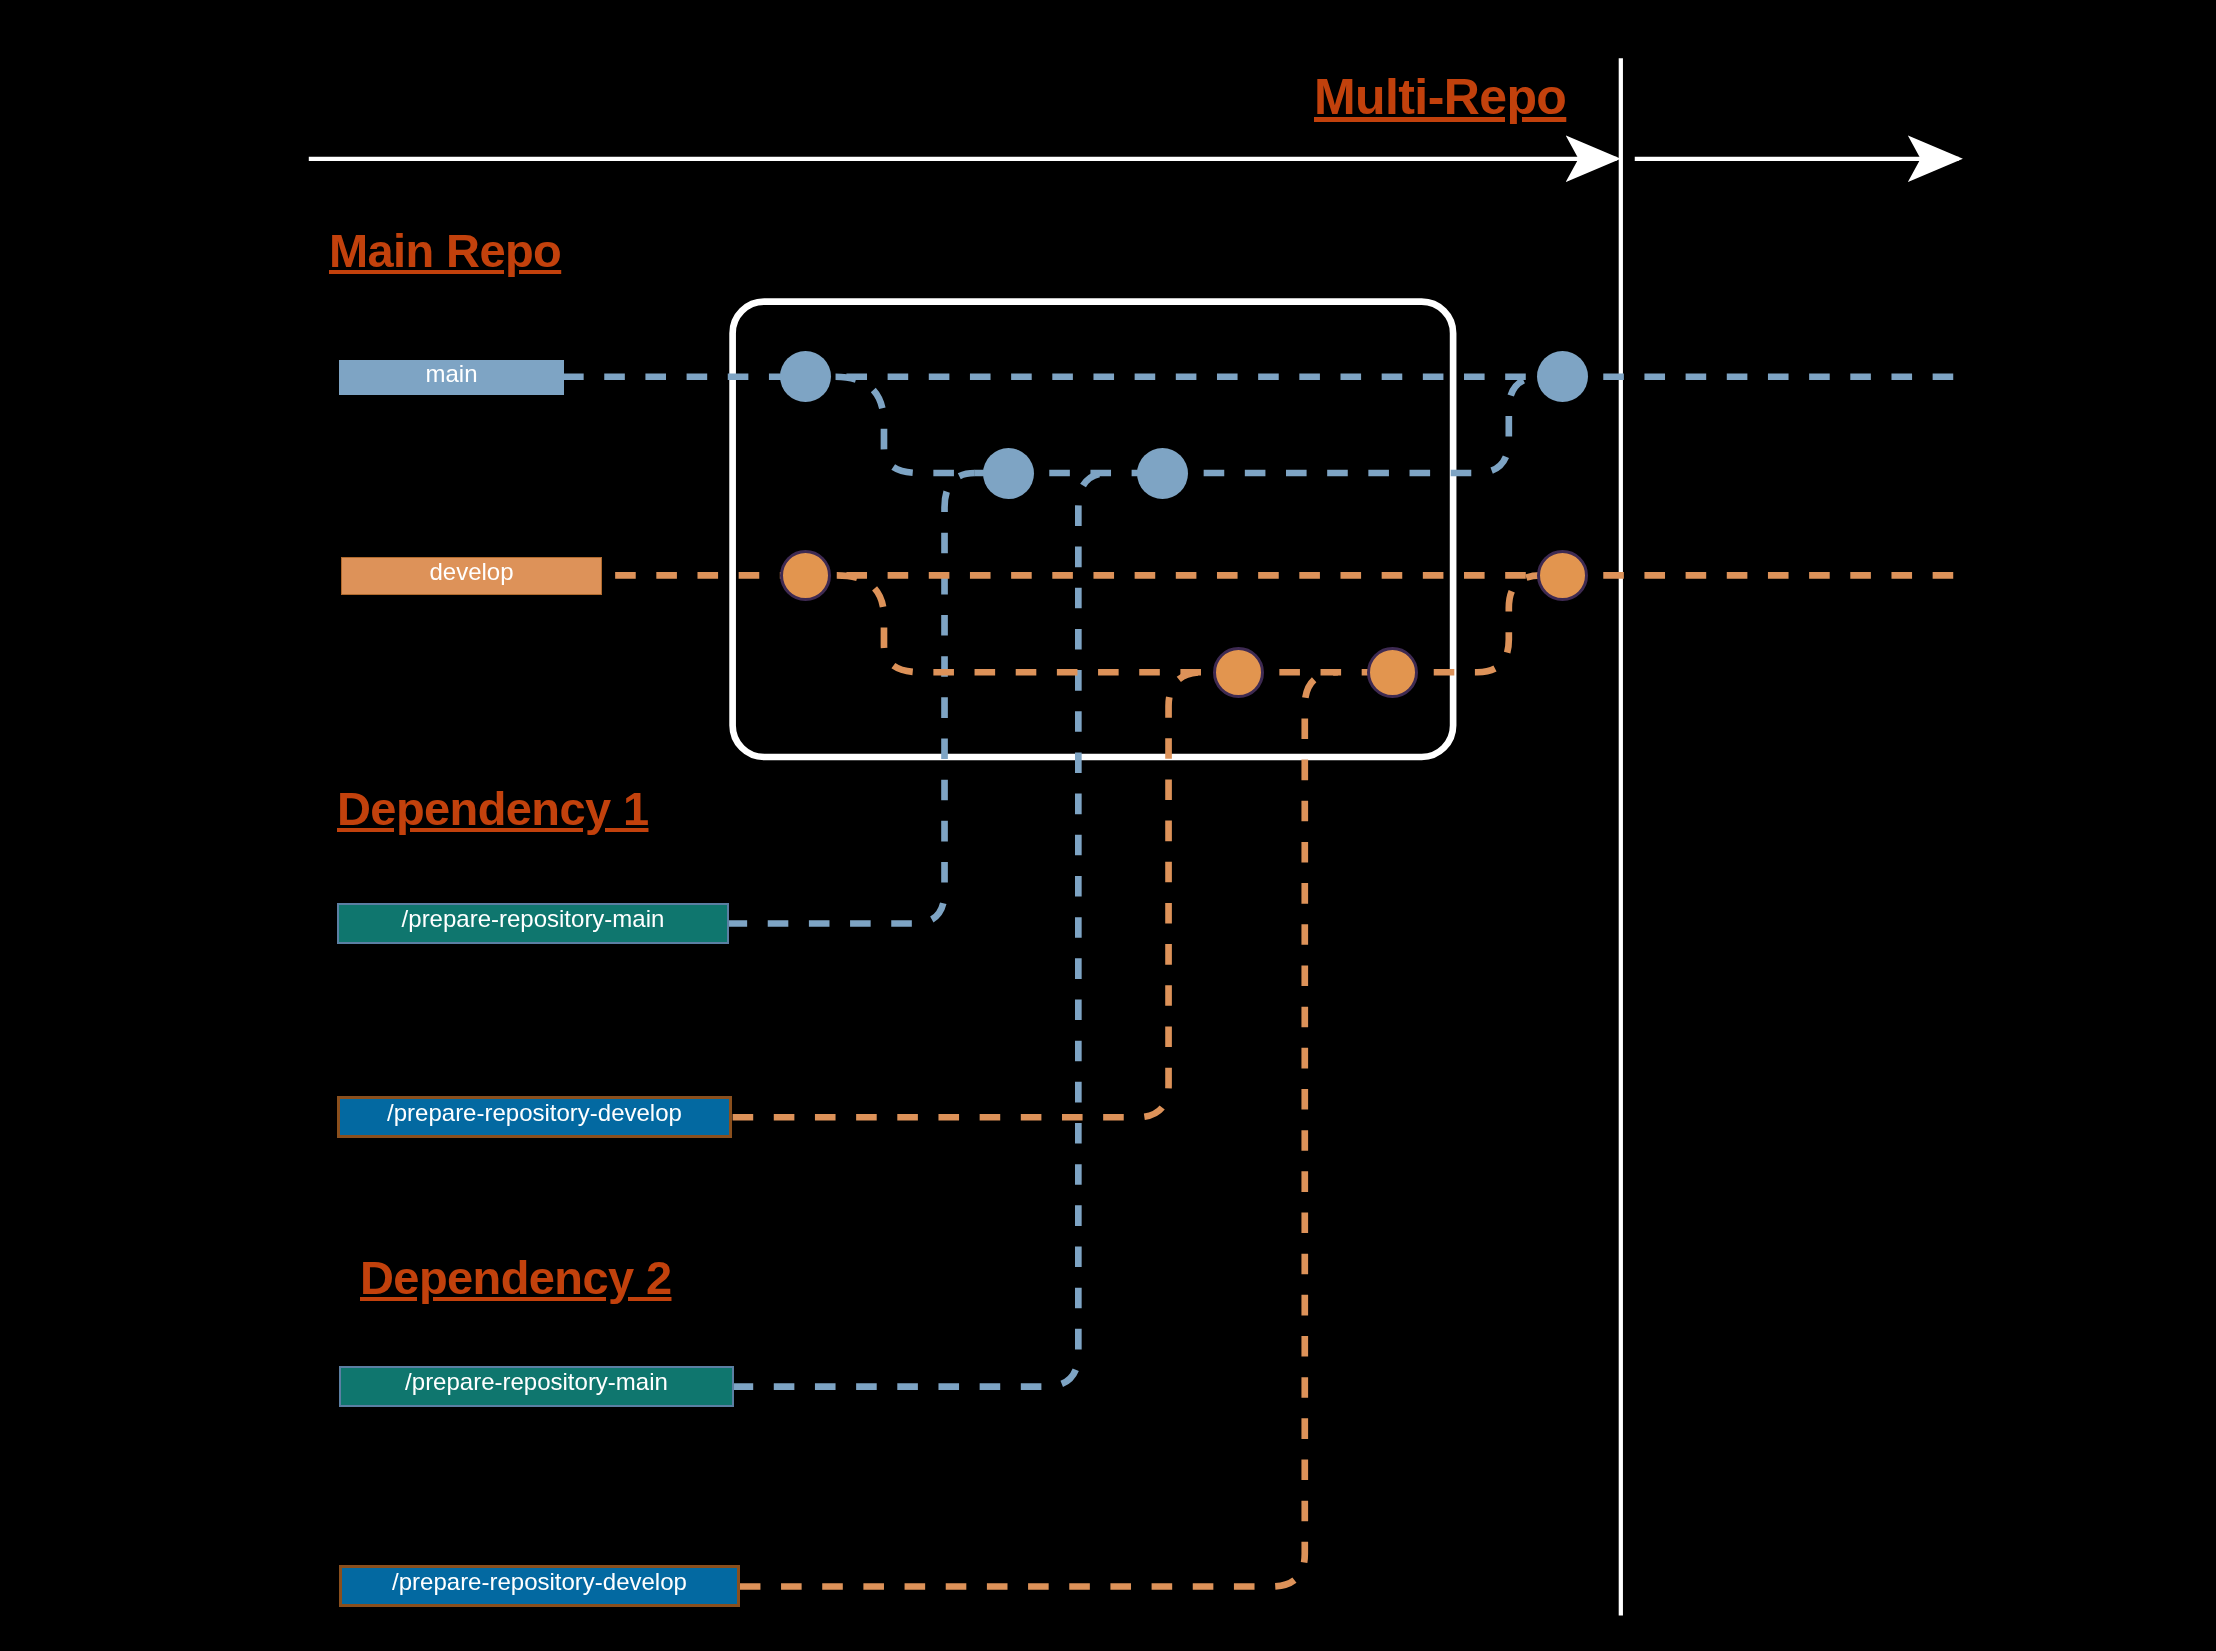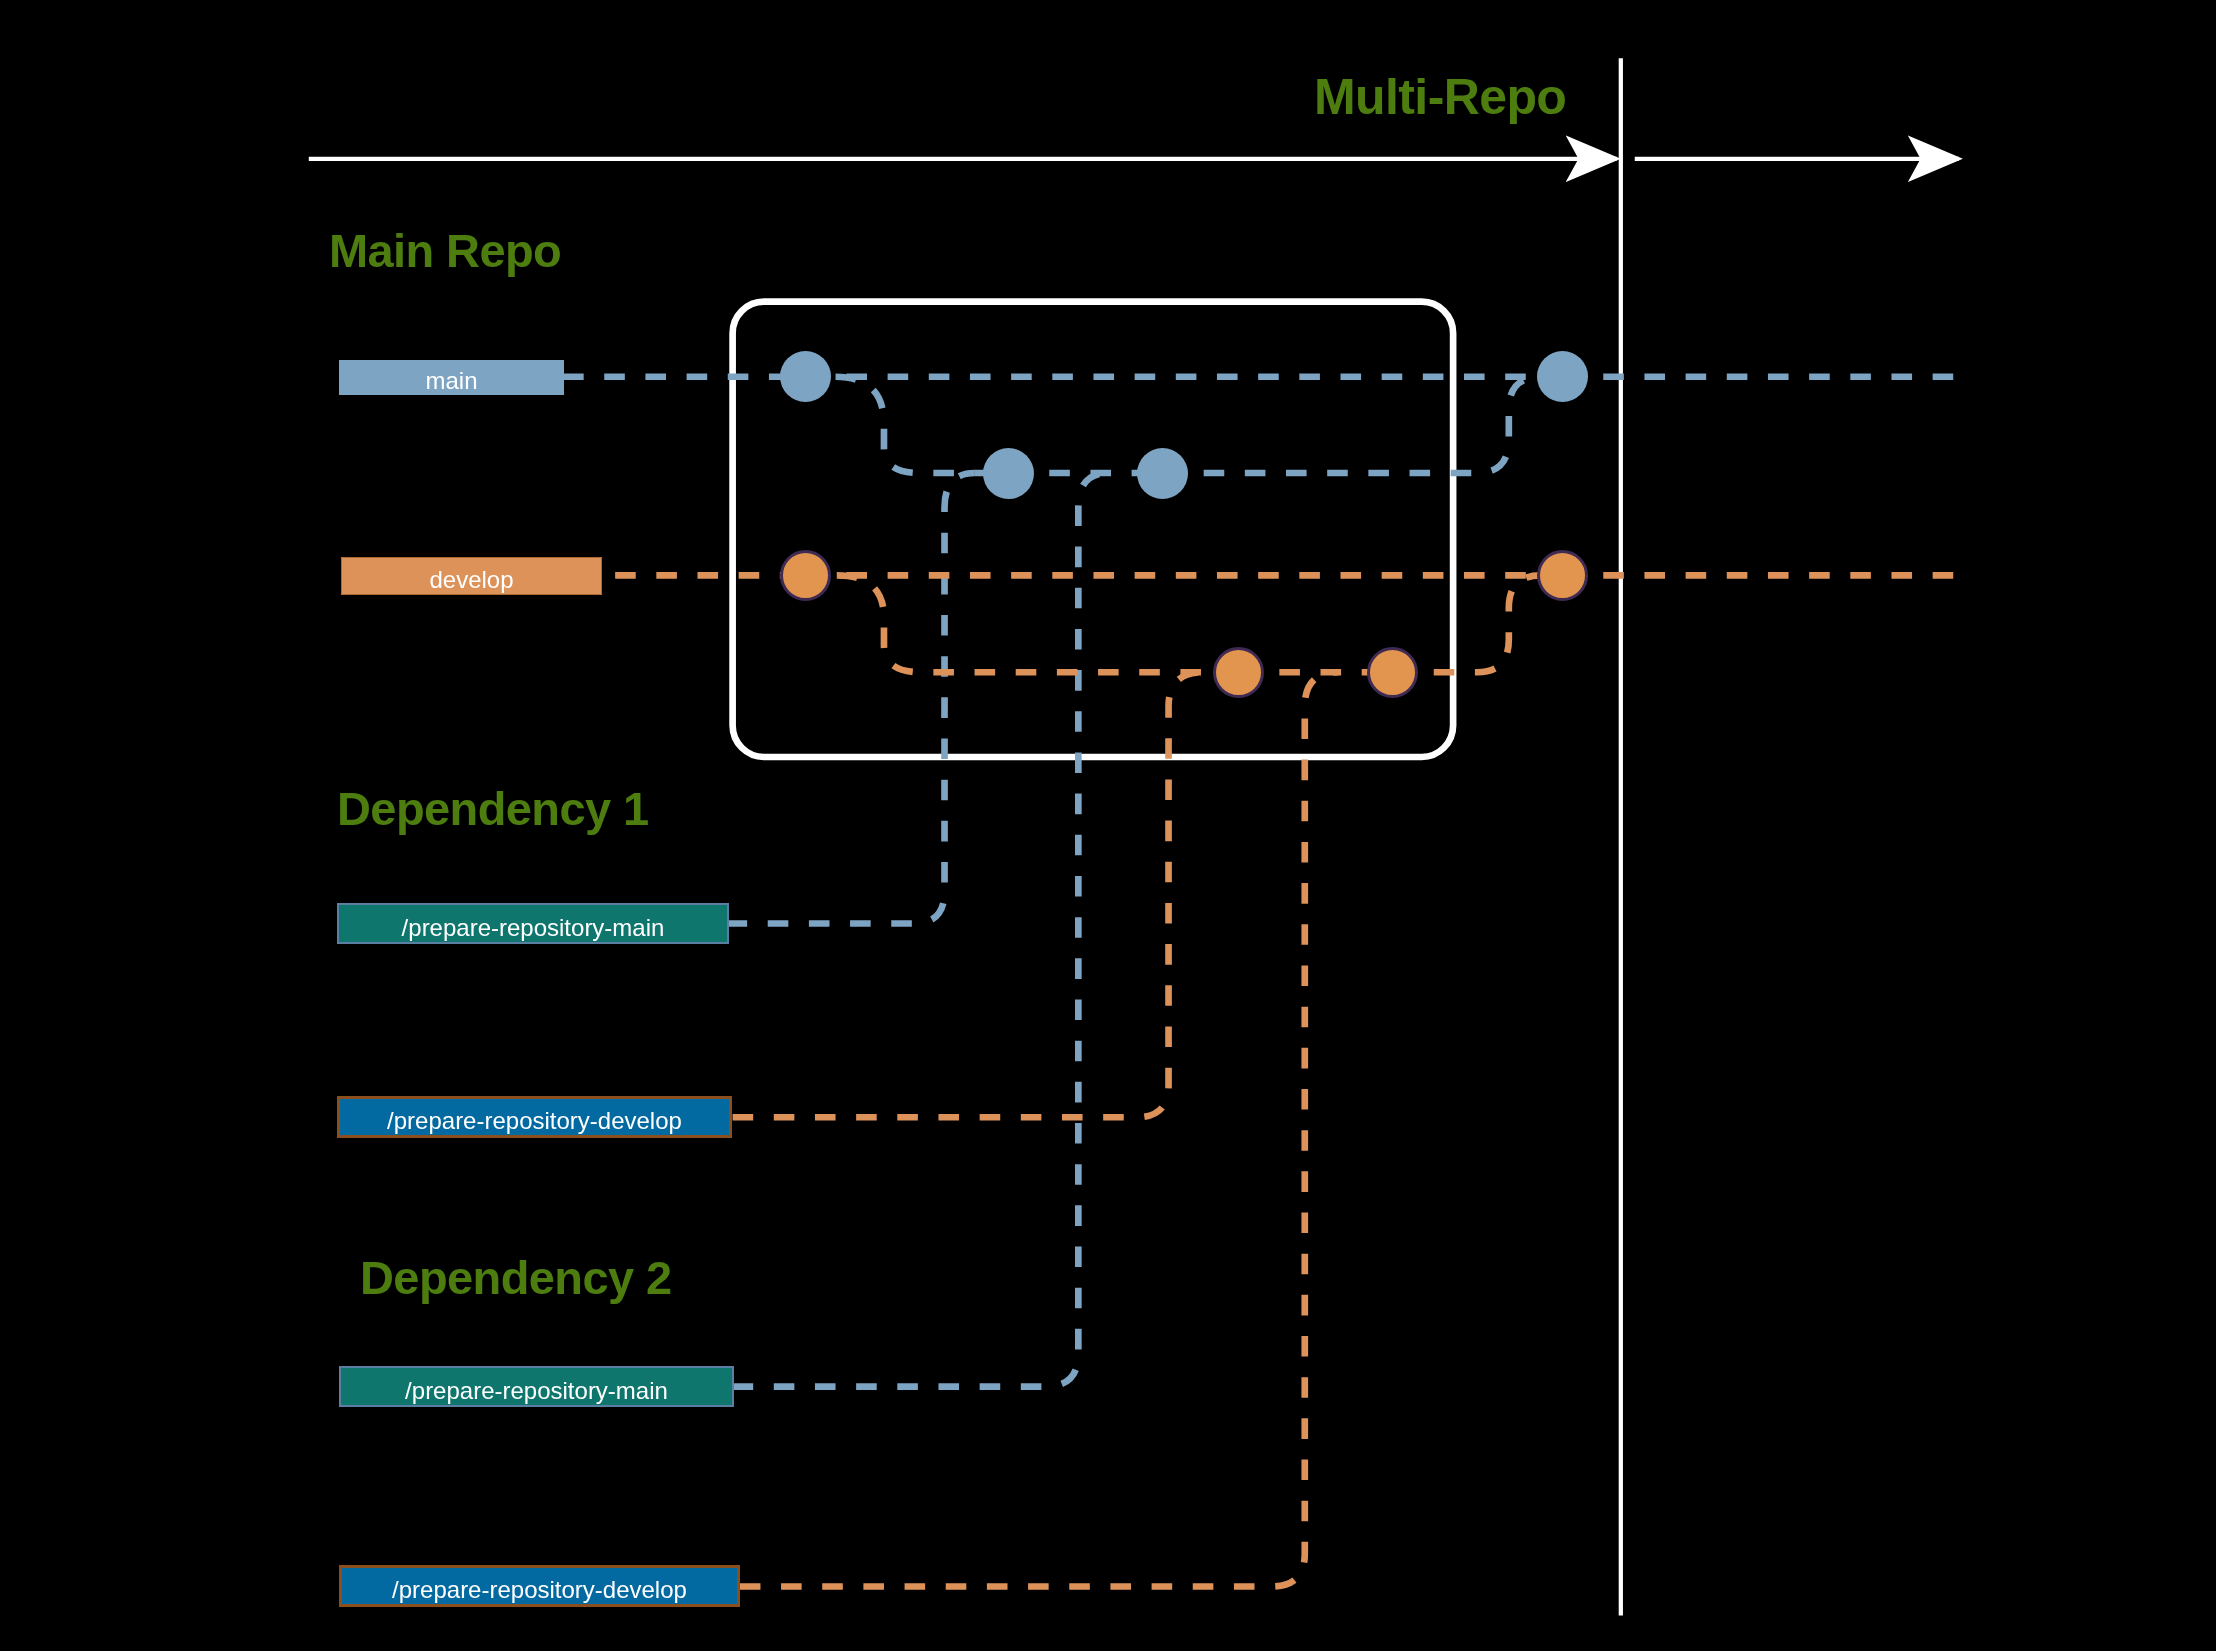--- a/index.html
+++ b/index.html
@@ -1,21 +1,21 @@
 <!DOCTYPE html>
 <html style="font-size:9.7px"><head>
 <meta charset="utf-8">
 <style>
   html,body{margin:0;padding:0;background:#000;}
   #stage{position:relative;width:2216px;height:1652px;background:#000;overflow:hidden;
          font-family:"Liberation Sans",sans-serif;}
-  .hd{position:absolute;color:#4d7c0f;font-weight:bold;white-space:nowrap;}
+  .hd{position:absolute;color:#c2410c;font-weight:bold;white-space:nowrap;text-decoration:underline;}
   .hd-big{font-size:50px;letter-spacing:-0.6px;}
   .hd-sec{font-size:47px;letter-spacing:-0.6px;}
-  .box{position:absolute;display:flex;align-items:flex-end;justify-content:center;
+  .box{position:absolute;display:flex;align-items:flex-start;justify-content:center;
        color:#fff;box-sizing:border-box;white-space:nowrap;}
   .box-main-top{background:#7ea4c4;border:none;font-size:24px;}
   .box-dev-top{background:#dd9259;border:1.8px solid #b06a2e;font-size:24px;}
   .box-blue{background:#0f766e;border:2.4px solid #5b7fa3;font-size:24px;}
   .box-orange{background:#0369a1;border:3px solid #8a4f1d;font-size:24px;}
   .dot{position:absolute;border-radius:50%;box-sizing:border-box;}
   .dot-blue{background:#7ea4c4;}
   .dot-orange{background:#e2954f;border:3.6px solid #3e2a52;}
   svg.wires{position:absolute;left:0;top:0;width:2216px;height:1652px;pointer-events:none;}
 </style>

